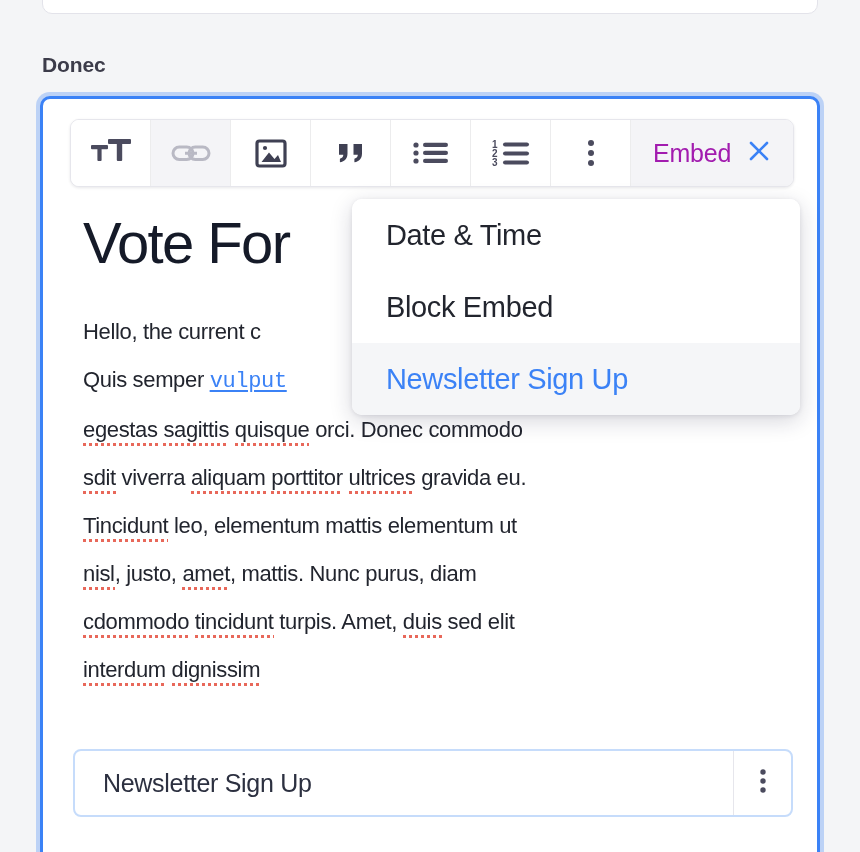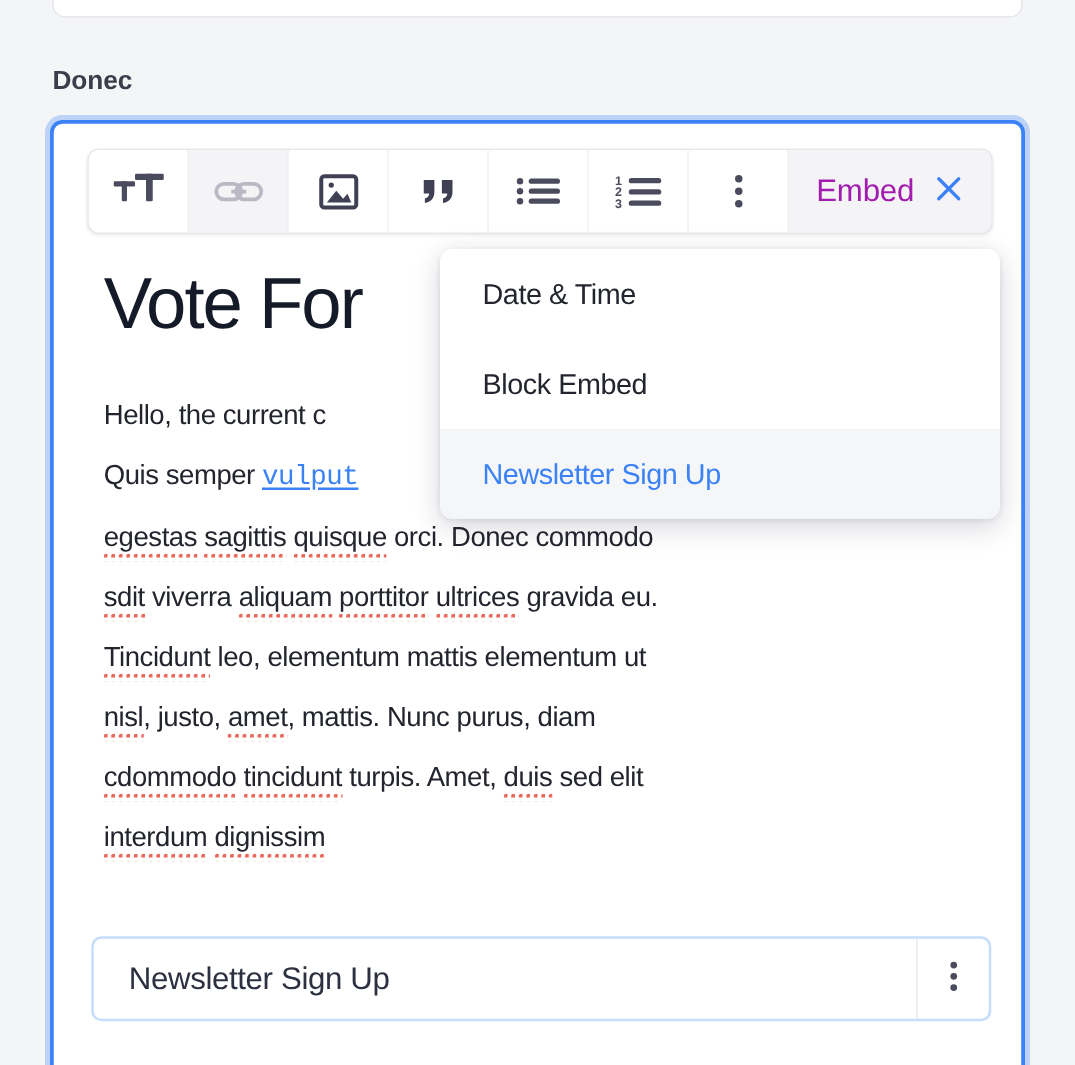--- a/index.html
+++ b/index.html
@@ -178,21 +178,21 @@
     border-radius: 10px;
     box-shadow: 0 6px 22px rgba(25,30,60,0.18), 0 1px 4px rgba(25,30,60,0.10);
     overflow: hidden;
     z-index: 40;
   }
   .dd-item {
     height: 72px;
     display: flex;
     align-items: center;
     padding-left: 34px;
-    font-size: 23px;
+    font-size: 29px;
     color: #22252e;
     letter-spacing: -0.35px;
     cursor: pointer;
     background: #ffffff;
   }
   .dd-item.is-highlighted {
     background: #f5f6f8;
     color: #3b82f6;
   }
 </style>

